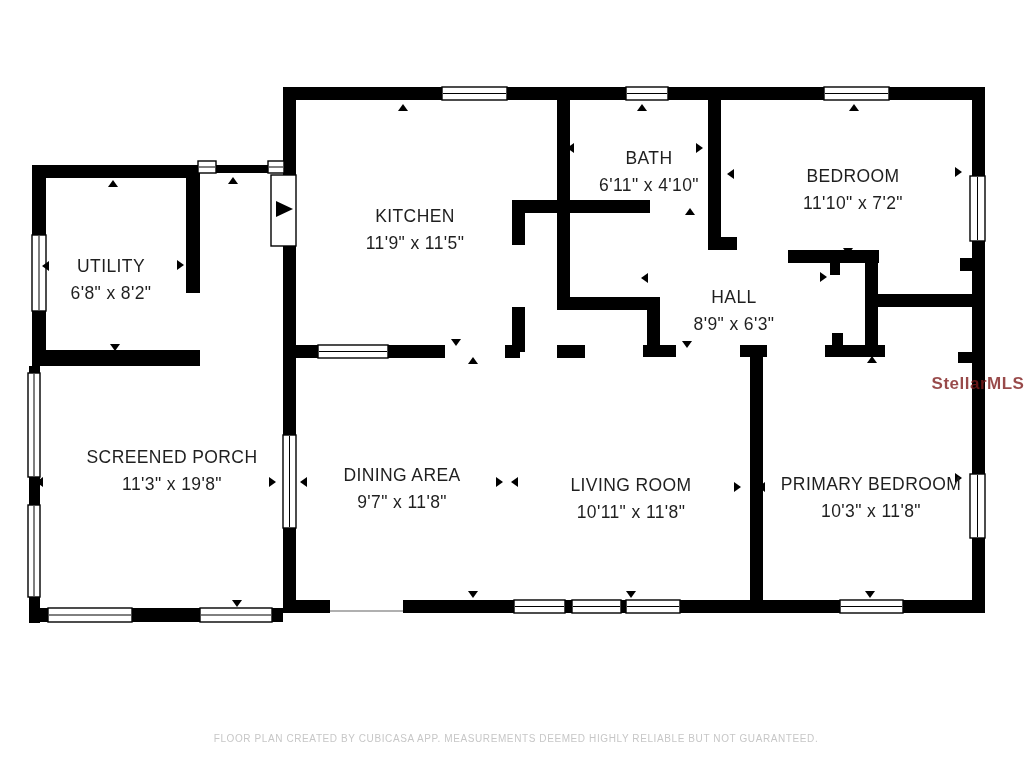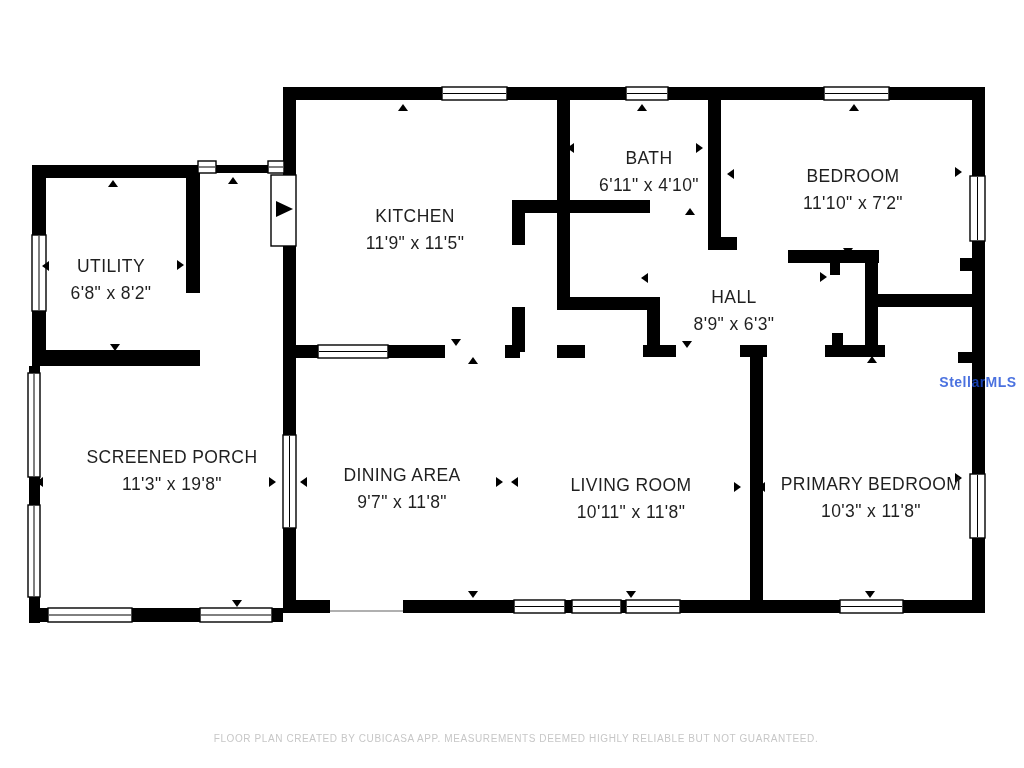--- a/index.html
+++ b/index.html
@@ -1,19 +1,19 @@
 <!DOCTYPE html>
 <html><head>
 <meta charset="utf-8">
 <style>
   html,body{margin:0;padding:0;background:#ffffff;}
   #stage{position:relative;width:1024px;height:768px;background:#ffffff;overflow:hidden;
          font-family:"Liberation Sans", sans-serif;}
   #fp{position:absolute;left:0;top:0;}
-  .watermark{position:absolute;color:#1d4ed8;opacity:.8;font-size:14px;font-weight:bold;
+  .watermark{position:absolute;color:#7f1d1d;opacity:.8;font-size:17px;font-weight:bold;
              letter-spacing:.5px;transform:translateX(-50%);mix-blend-mode:normal;}
   .footer{position:absolute;left:8px;right:0;top:733px;text-align:center;color:#c7c7c7;
           font-size:10px;letter-spacing:.6px;}
 </style>
 </head>
 <body>
 
 <div id="stage">
   <svg id="fp" width="1024" height="768" viewBox="0 0 1024 768">
       <rect x="283" y="87" width="702" height="13" fill="#000000"></rect>

